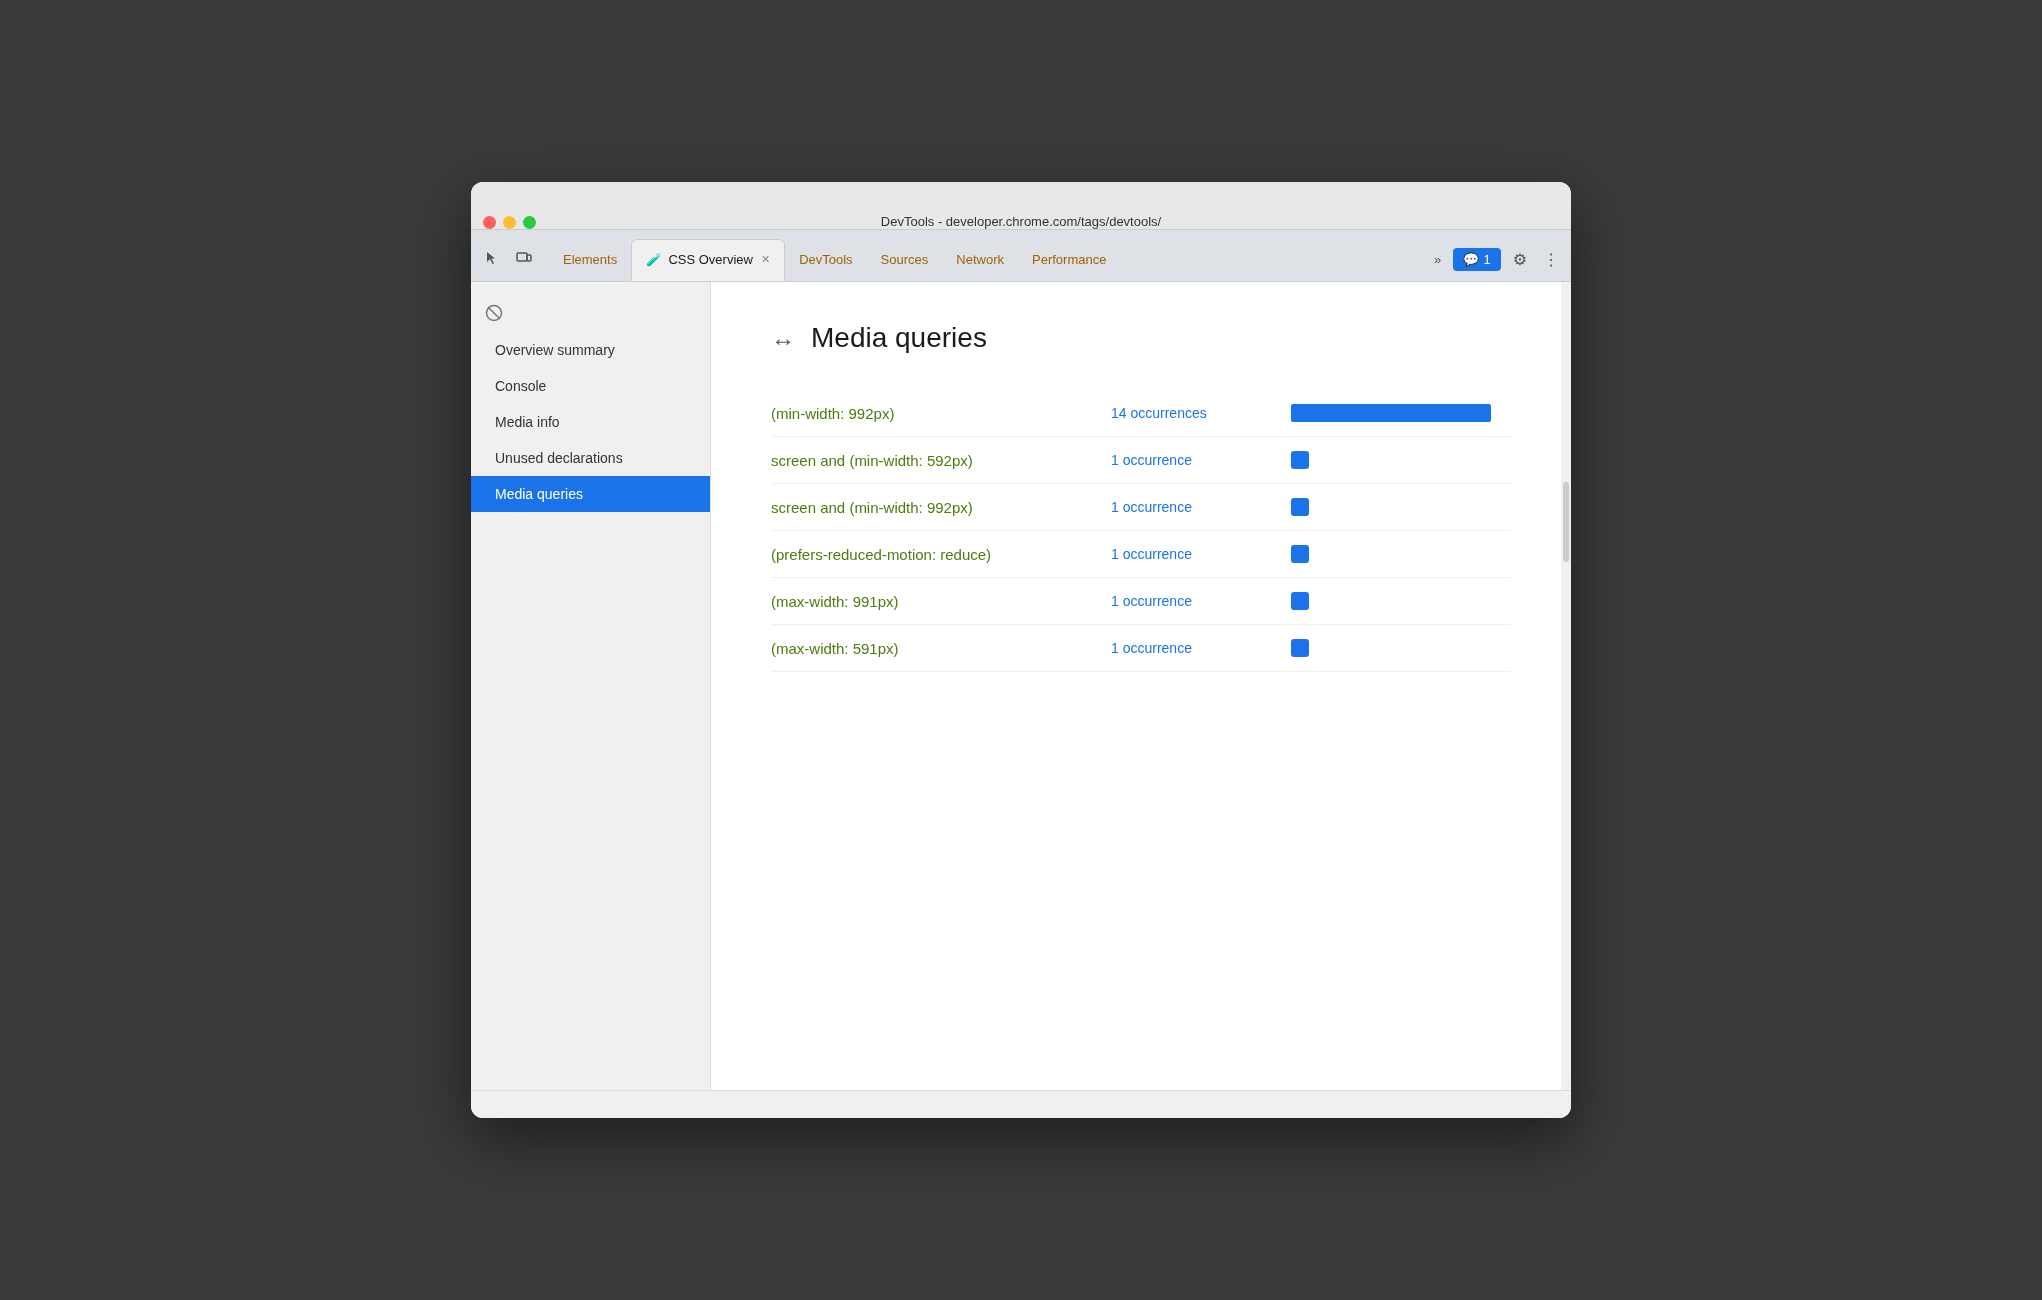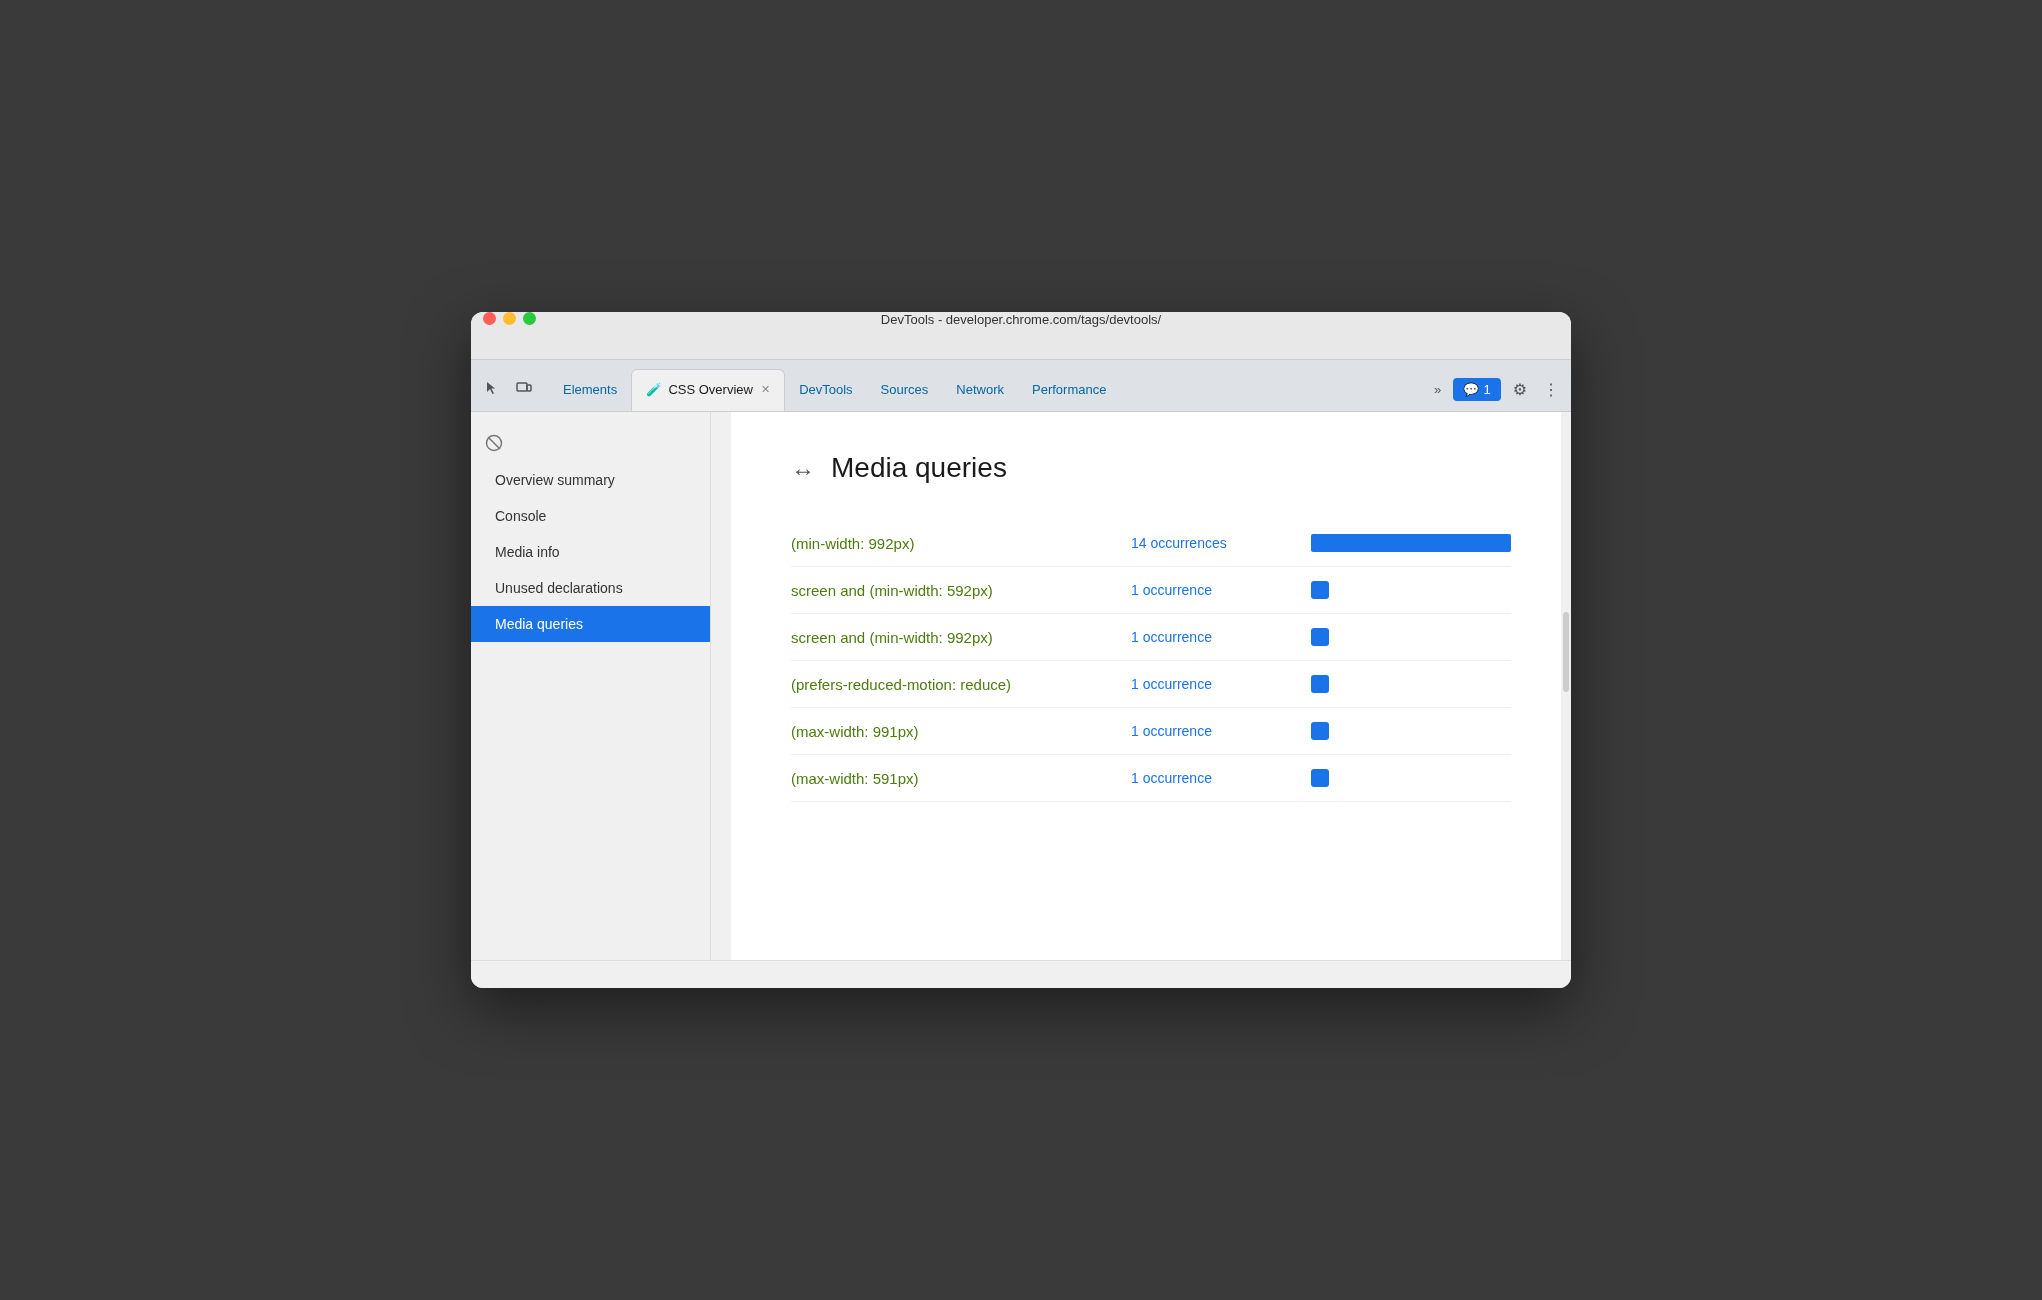--- a/index.html
+++ b/index.html
@@ -16,21 +16,21 @@
       background: #f0f0f0;
       border-radius: 12px;
       box-shadow: 0 20px 60px rgba(0,0,0,0.5);
       overflow: hidden;
     }
     
     .titlebar {
       background: #e8e8e8;
       height: 48px;
       display: flex;
-      align-items: flex-start;
+      align-items: flex-end;
       padding: 0 12px;
       border-bottom: 1px solid #ccc;
       position: relative;
     }
     .traffic-lights {
       display: flex;
       gap: 7px;
       align-items: center;
     }
     .traffic-light {
@@ -76,21 +76,21 @@
       color: #555;
       font-size: 14px;
       border-radius: 3px;
     }
     .tab {
       display: flex;
       align-items: center;
       gap: 6px;
       padding: 6px 14px 8px 14px;
       font-size: 13px;
-      color: #0369a1;
+      color: #a16207;
       cursor: pointer;
       border-radius: 6px 6px 0 0;
       background: transparent;
       border-bottom: none;
       height: 42px;
       white-space: nowrap;
     }
     .tab.active {
       background: #f0f0f0;
       color: #1a1a1a;
@@ -131,22 +131,21 @@
     .gear-btn, .dots-btn {
       color: #555;
       cursor: pointer;
       font-size: 16px;
       padding: 2px 4px;
     }
     
     .main-area {
       display: flex;
       background: #f0f0f0;
-      height: 548px;
-      gap: 20px;
+      height: 808px;
     }
     
     .sidebar {
       width: 240px;
       background: #f0f0f0;
       border-right: 1px solid #ddd;
       padding-top: 12px;
       flex-shrink: 0;
     }
     .sidebar-no-icon {

